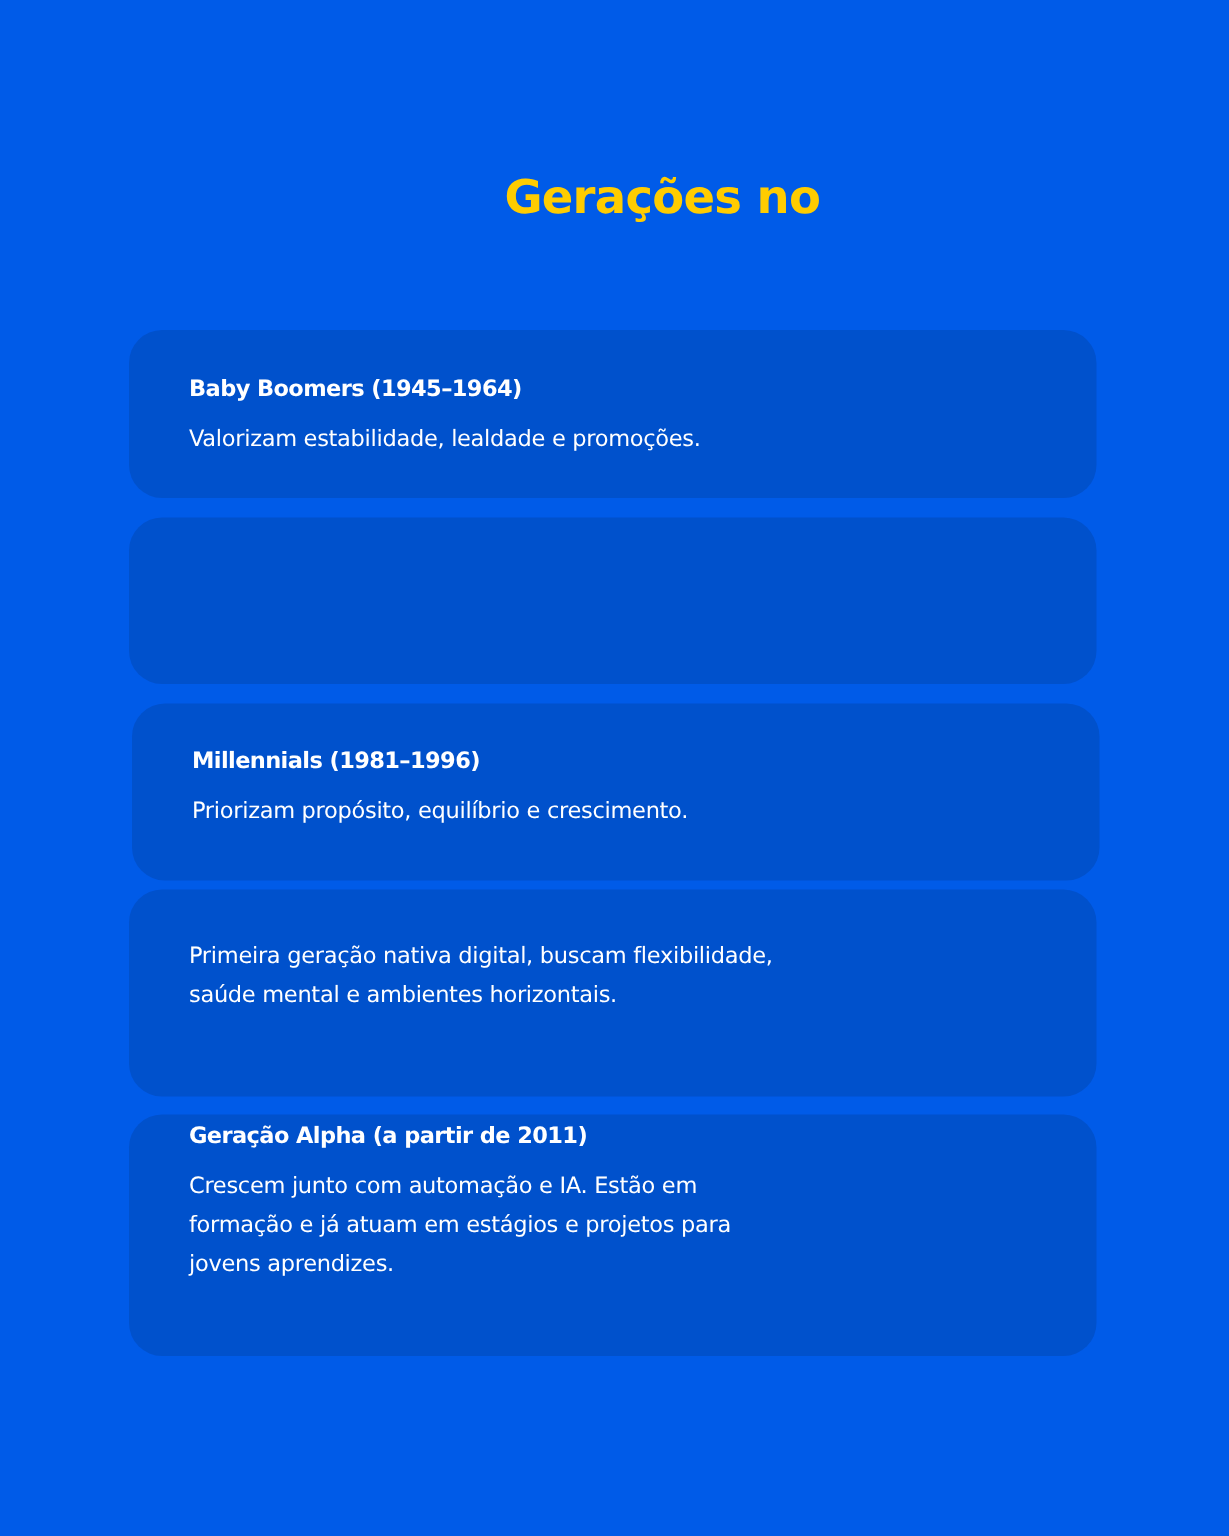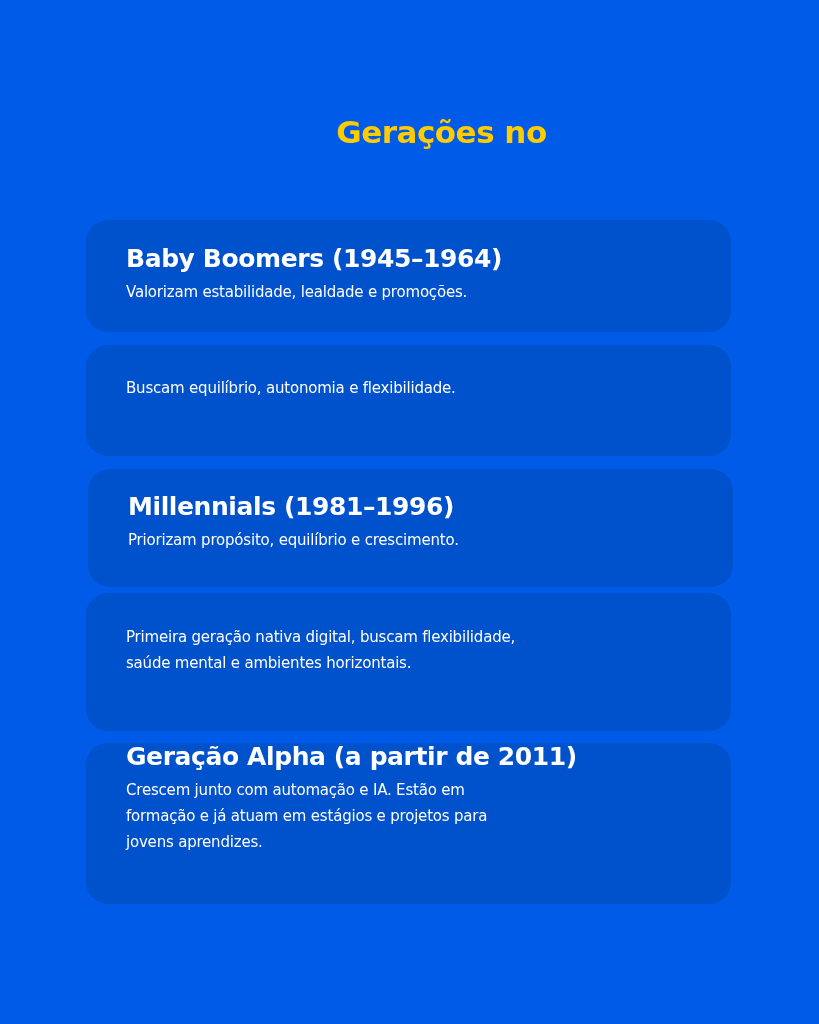--- a/index.html
+++ b/index.html
@@ -15,21 +15,21 @@
       font-weight: bold; font-size: 31px; line-height: 40px;
       letter-spacing: -0.5px;
       margin-left: 32px;
     }
     .card {
       position: absolute; left: 86px; width: 645px;
       background: #0051CC; border-radius: 22px;
       box-sizing: border-box; padding-left: 40px; color: #ffffff;
     }
     .card-title {
-      font-weight: bold; font-size: 25px; line-height: 28px;
+      font-weight: bold; font-size: 15px; line-height: 28px;
       letter-spacing: -0.4px; margin: 0;
     }
     .card-desc {
       font-size: 15px; line-height: 26px; margin: 6px 0 0 0;
       letter-spacing: -0.2px; font-weight: normal;
       white-space: pre-line;
     }
   </style>
 </head>
 <body>
@@ -37,21 +37,20 @@
 <div class="title">
   <div>Gerações no</div>
 </div>
 
 <div class="card" style="top:220px; height:112px; padding-top:25px;">
   <h2 class="card-title">Baby Boomers (1945–1964)</h2>
   <p class="card-desc">Valorizam estabilidade, lealdade e promoções.</p>
 </div>
 
 <div class="card" style="top:345px; height:111px; padding-top:24px;">
-  <p class="card-desc">Buscam equilíbrio, autonomia e flexibilidade.</p>
 </div>
 
 <div class="card" style="top:469px; left:88px; height:118px; padding-top:24px;">
   <h2 class="card-title">Millennials (1981–1996)</h2>
   <p class="card-desc">Priorizam propósito, equilíbrio e crescimento.</p>
 </div>
 
 <div class="card" style="top:593px; height:138px; padding-top:25px;">
   <p class="card-desc">Primeira geração nativa digital, buscam flexibilidade,
 saúde mental e ambientes horizontais.</p>

